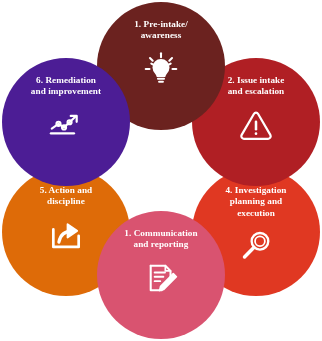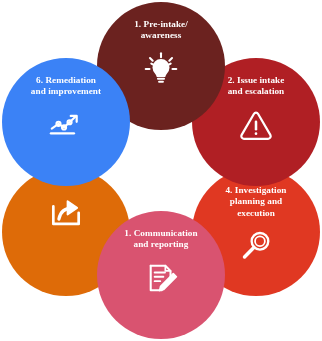--- a/index.html
+++ b/index.html
@@ -129,30 +129,32 @@
         <path d="M29.5 8.5V15H36" stroke-width="2.2"></path>
         <path d="M16 17h13" stroke-width="2.4"></path>
         <path d="M16 22.5h11" stroke-width="2.4"></path>
         <path d="M16 28h7" stroke-width="2.4"></path>
         <path d="M39.5 18.5l4 4-16 16-5.4 1.4 1.4-5.4z" fill="#ffffff" stroke="#ffffff" stroke-width="2"></path>
       </svg>
     </div>
   </div>
 
   <div class="node" id="n5" style="background-color: rgb(222, 107, 8);">
+    <div class="node-label">5. Action and
+discipline</div>
     <div class="node-icon">
       <svg viewBox="0 0 48 48" fill="none" stroke="#ffffff" stroke-width="3.4" stroke-linecap="round" stroke-linejoin="round">
         <path d="M8 17v22h32V25"></path>
         <path d="M15 33c2-11 10-14 17-14.2" stroke-width="4"></path>
         <path d="M26 10.5L38 18.8 26 27z" fill="#ffffff" stroke="#ffffff" stroke-width="2.4"></path>
       </svg>
     </div>
   </div>
 
-  <div class="node" id="n6" style="background-color: #3b82f6;">
+  <div class="node" id="n6" style="background-color: #4c1d95;">
     <div class="node-label">6. Remediation
 and improvement</div>
     <div class="node-icon">
       <svg viewBox="0 0 48 48" fill="none" stroke="#ffffff" stroke-width="2.6" stroke-linecap="round" stroke-linejoin="round">
         <path d="M6 28.5l8.5-6 7 4.5 7-6.5 8-7.5" stroke-width="2.6"></path>
         <circle cx="14.5" cy="22.5" r="2.6"></circle>
         <circle cx="21.5" cy="27" r="2.6"></circle>
         <circle cx="28.5" cy="20.5" r="2.6"></circle>
         <path d="M30 12.5h7.5V20" stroke-width="2.8"></path>
         <path d="M5 34.5h29" stroke-width="3"></path>

